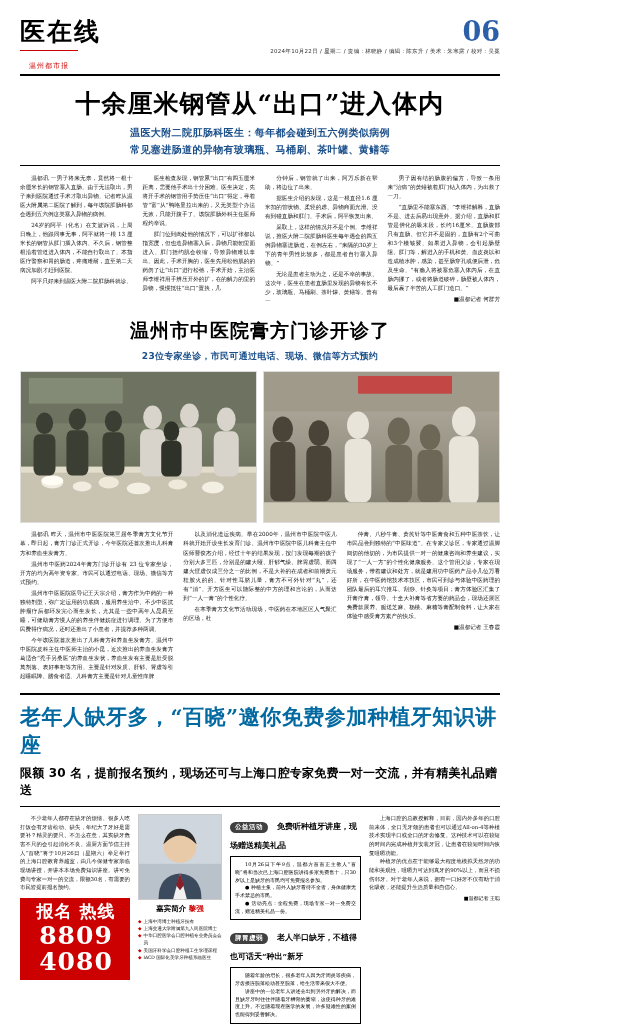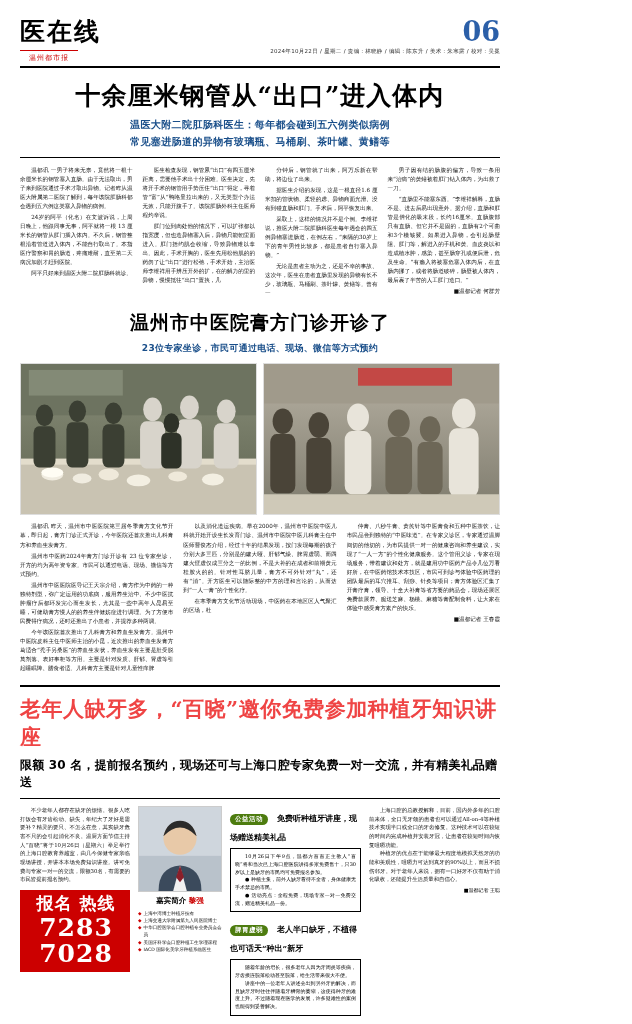--- a/index.html
+++ b/index.html
@@ -34,21 +34,21 @@
     letter-spacing: 2px;
     line-height: 1.1;
     color: #000;
   }
   .mast-sub {
     font-size: 7px;
     color: #c00;
     margin-top: 4px;
     letter-spacing: 1px;
     border-top: 1px solid #c00;
-    padding-top: 2px;
+    padding-top: 10px;
     display: inline-block;
     width: 58px;
     text-align: center;
   }
   .mast-pageno {
     font-family: "DejaVu Serif", "Liberation Serif", serif;
     font-size: 27px;
     font-weight: bold;
     color: #2b5fa8;
     line-height: 1;
@@ -156,21 +156,21 @@
     margin-top: 7px;
   }
 
   
   .story3 { margin-top: 10px; border-top: 2px solid #000; padding-top: 8px; }
   .headline3 {
     font-family: "DejaVu Serif", "Liberation Serif", serif;
     font-size: 21px;
     font-weight: bold;
     letter-spacing: .5px;
-    color: #ef4444;
+    color: #0369a1;
   }
   .subhead3 {
     font-size: 12px;
     color: #000;
     margin-top: 6px;
     letter-spacing: .2px;
     font-weight: bold;
   }
   .rule3 { border-bottom: 1px solid #000; margin: 7px 0; }
 
@@ -231,21 +231,21 @@
     font-size: 4.6px;
     line-height: 1.55;
     color: #111;
     display: flex;
     gap: 2px;
   }
   .bullet-diamond { color: #c00; font-size: 4.6px; }
 
   .tag {
     display: inline-block;
-    background: #4d7c0f;
+    background: #404040;
     color: #fff;
     font-size: 6.5px;
     font-weight: bold;
     padding: 1px 5px;
     border-radius: 7px;
     letter-spacing: .5px;
   }
   .ad-sub-title {
     font-size: 8px;
     font-weight: bold;
@@ -428,21 +428,21 @@
     <div class="rule3"></div>
 
     <div class="ad-grid">
 
       <div class="ad-text">
         <p>不少老年人都存在缺牙的烦恼。很多人吃打饭会有牙齿松动、缺失，年纪大了牙好是需要补？精灵的要只、不怎么在意，其实缺牙危害不只的会引起消化不良。温厨方面节信主持人“百晓”将于10月26日（星期六）举足举行的上海口腔教育养越室，由几今保健专家亲临现场讲授，开讲本本场免费知识讲座。讲可免费与专家一对一的交流，限额30名，有需要的市民皆提前报名预约。</p>
         <div class="hotline-box">
           <div class="hotline-label">
             <span>报名 热线</span>
           </div>
-          <div class="hotline-num">7283 7028</div>
+          <div class="hotline-num">8809 4080</div>
         </div>
       </div>
 
       <div>
         <div class="portrait">
           <svg viewBox="0 0 84 86" preserveAspectRatio="none">
             <rect width="84" height="86" fill="#cfd6dd"></rect>
             <rect y="50" width="84" height="36" fill="#b9c2cb"></rect>
             <circle cx="42" cy="32" r="17" fill="#e8c9a8"></circle>
             <path d="M25 30 q17 -18 34 0 q-4 -16 -17 -16 q-13 0 -17 16z" fill="#2b2b2b"></path>

